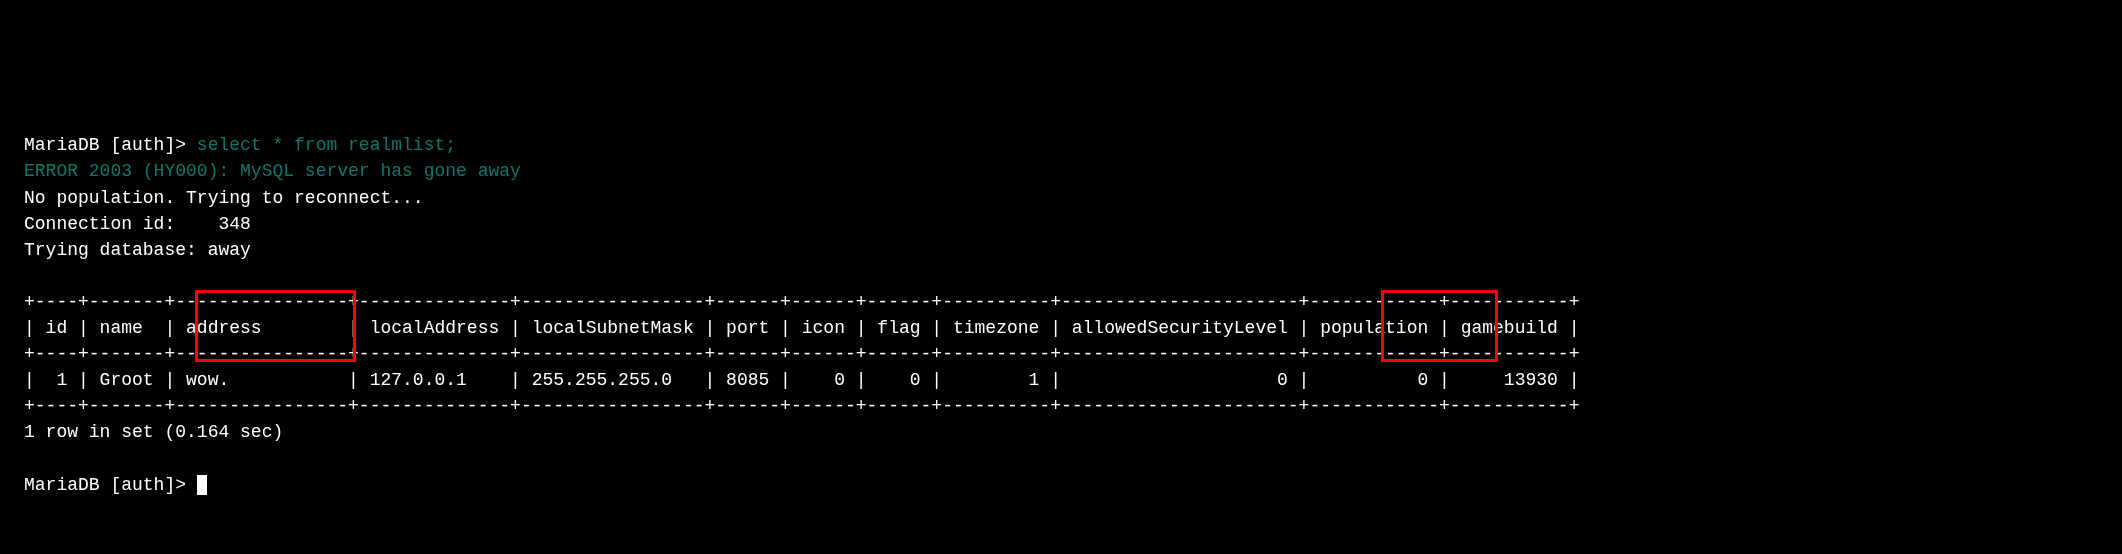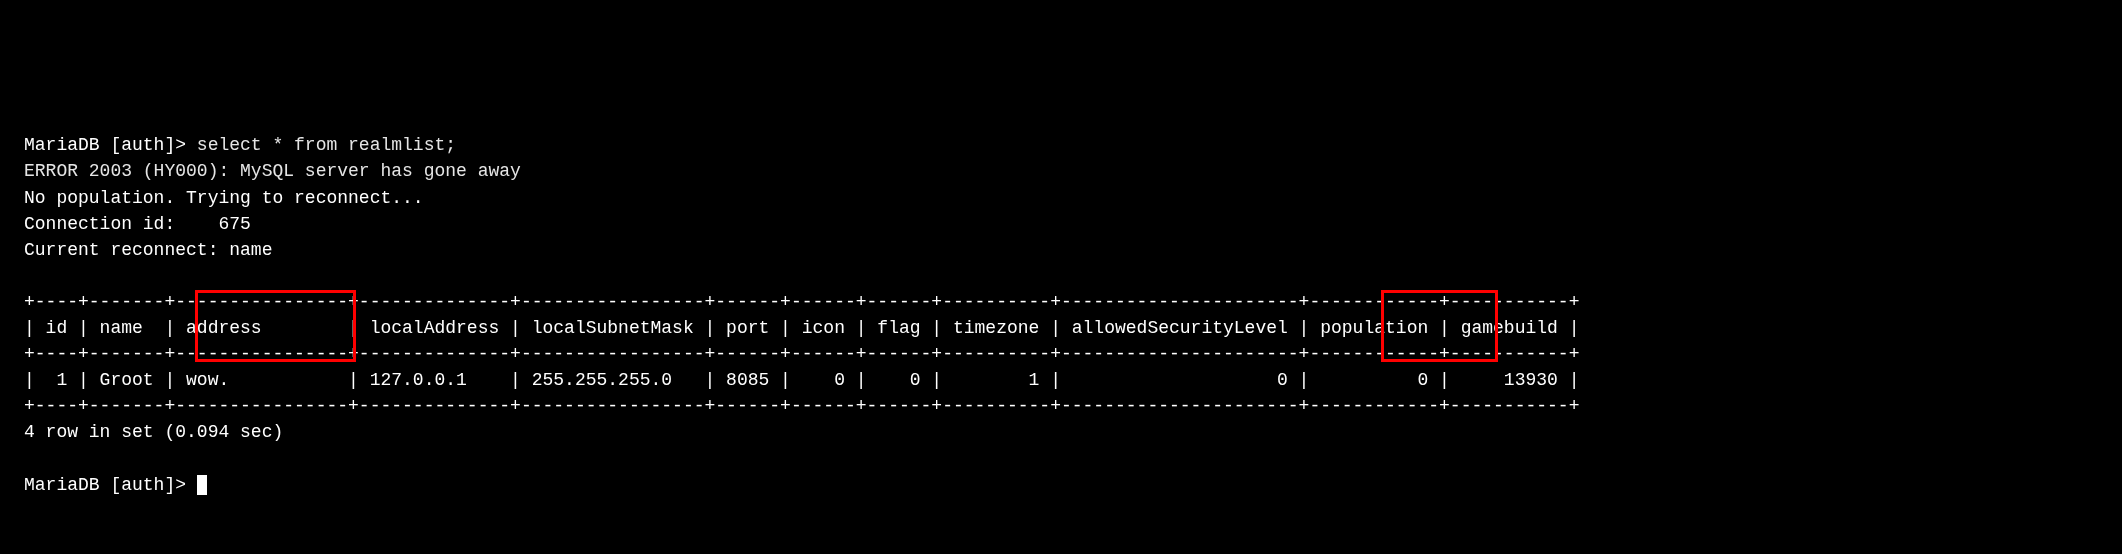--- a/index.html
+++ b/index.html
@@ -38,40 +38,40 @@
       height: 72px;
     }
     .cursor {
       display: inline-block;
       width: 10px;
       height: 20px;
       background-color: #ffffff;
       vertical-align: text-bottom;
     }
     .dim {
-      color: #e5e5e5;
+      color: #0f766e;
     }
   </style>
 </head>
 <body>
 
 
 
 <div class="terminal-output"><span>MariaDB [auth]&gt; </span><span class="dim">select * from realmlist;</span>
 <span class="dim">ERROR 2003 (HY000): MySQL server has gone away</span>
 <span>No population. Trying to reconnect...</span>
-<span>Connection id:    </span><span>675</span>
-<span>Current reconnect: </span><span>name</span>
+<span>Connection id:    </span><span>348</span>
+<span>Trying database: </span><span>away</span>
 
 <span>+----+-------+----------------+--------------+-----------------+------+------+------+----------+----------------------+------------+-----------+</span>
 <span>| id | name  | address        | localAddress | localSubnetMask | port | icon | flag | timezone | allowedSecurityLevel | population | gamebuild |</span>
 <span>+----+-------+----------------+--------------+-----------------+------+------+------+----------+----------------------+------------+-----------+</span>
 <span>|  1 | Groot | wow.           | 127.0.0.1    | 255.255.255.0   | 8085 |    0 |    0 |        1 |                    0 |          0 |     13930 |</span>
 <span>+----+-------+----------------+--------------+-----------------+------+------+------+----------+----------------------+------------+-----------+</span>
-<span>4 row in set (0.094 sec)</span>
+<span>1 row in set (0.164 sec)</span>
 
 <span>MariaDB [auth]&gt; </span><span class="cursor"></span>
 <div class="highlight-box highlight-address"></div>
 <div class="highlight-box highlight-gamebuild"></div>
 </div>
 
 
 
 
 </body></html>

